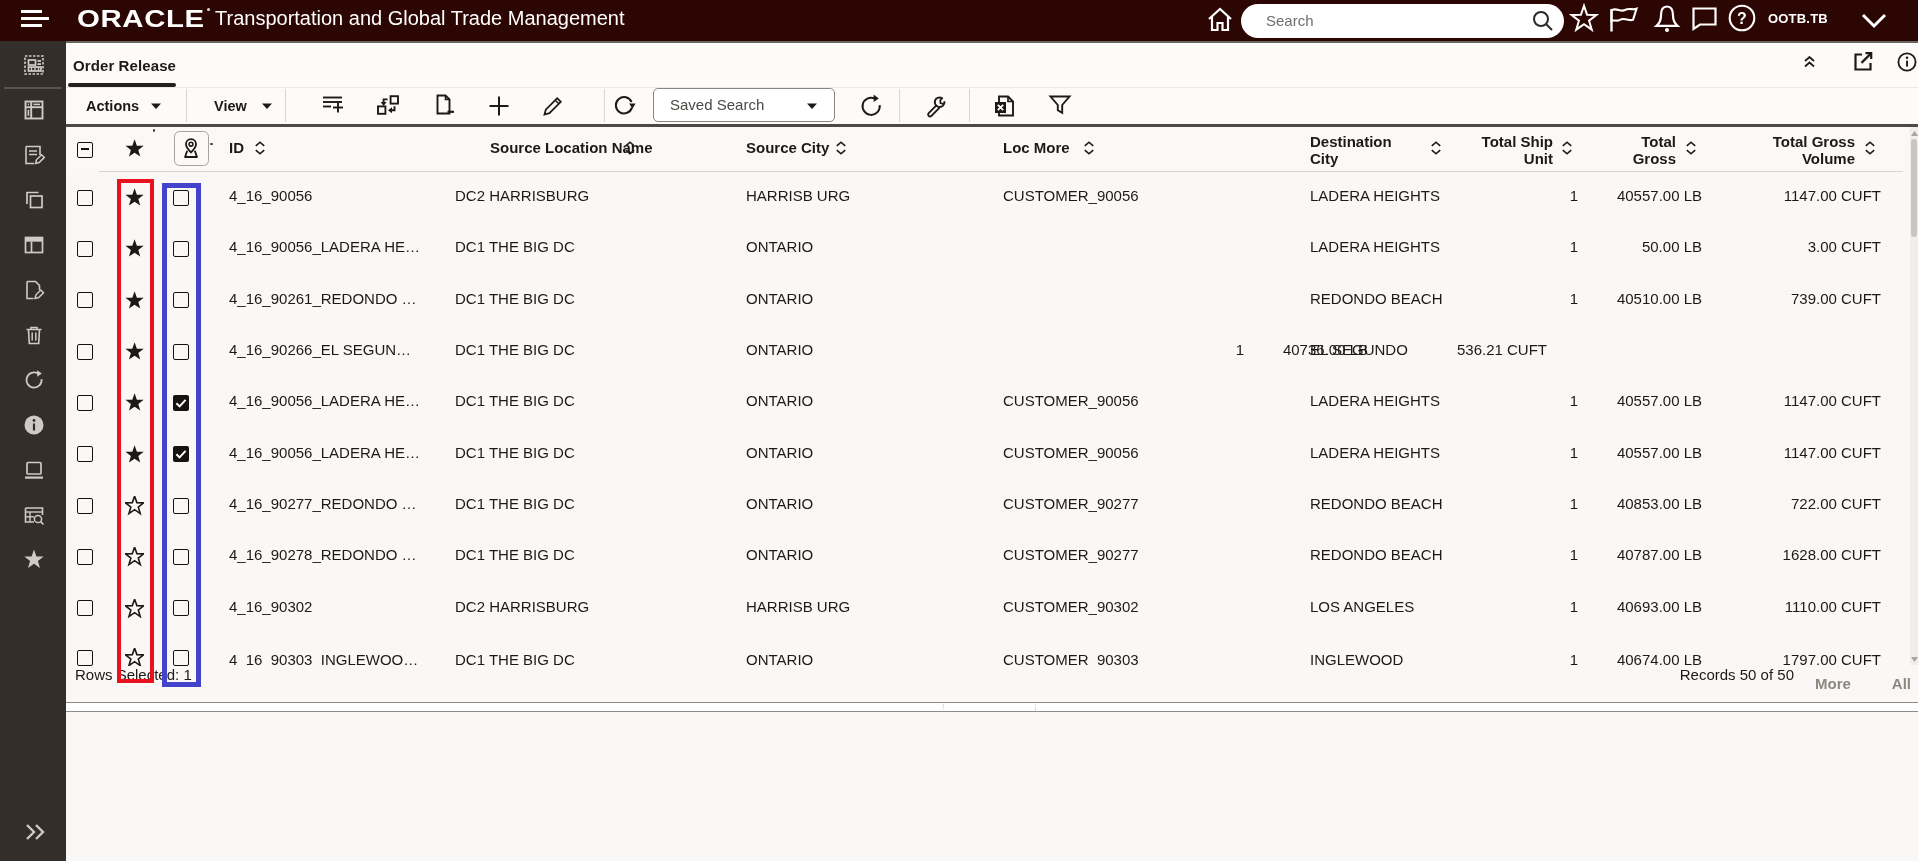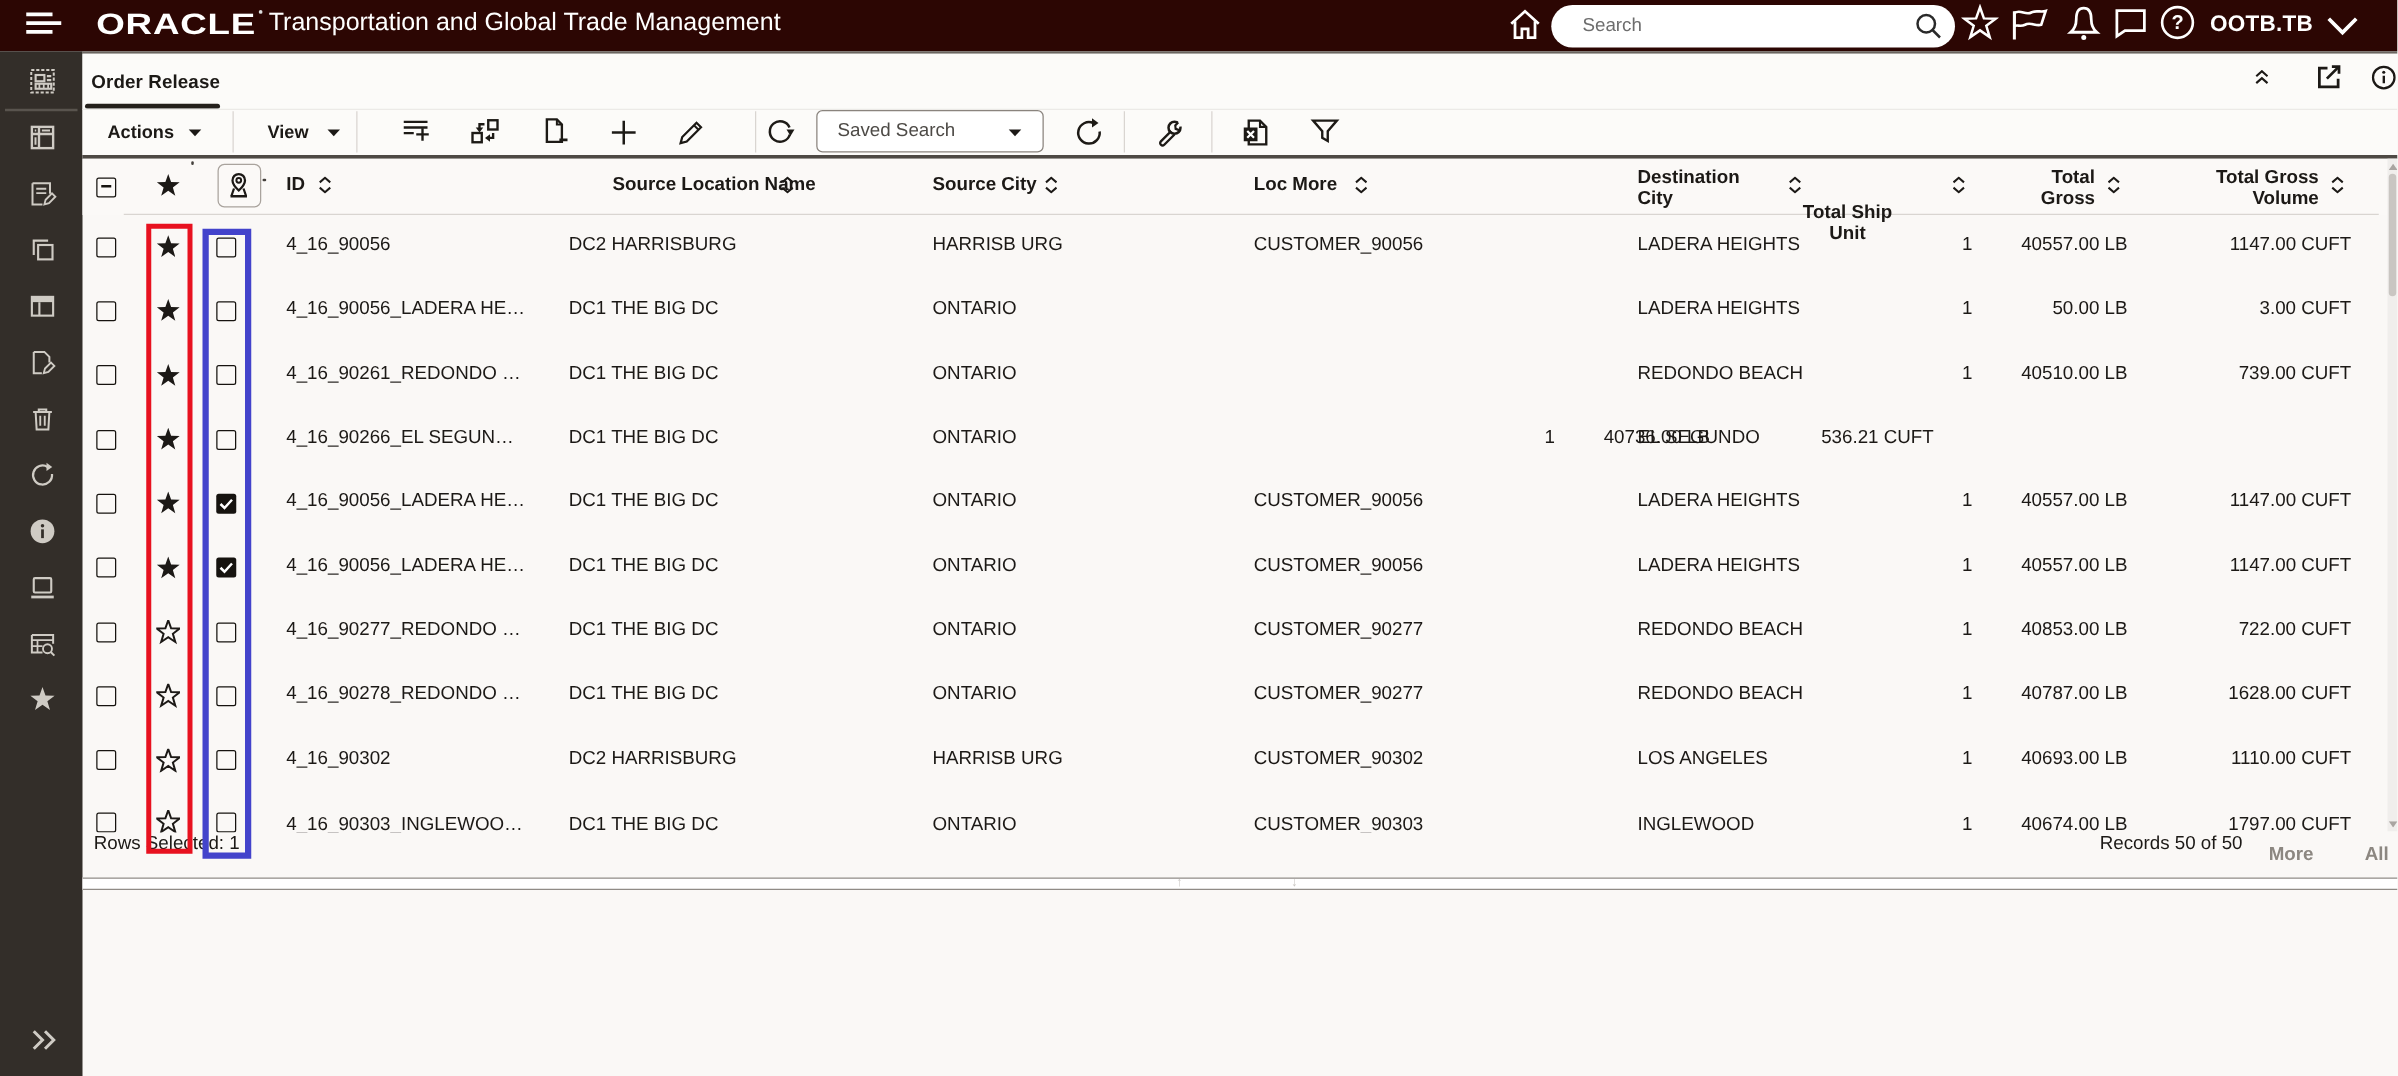--- a/index.html
+++ b/index.html
@@ -29,21 +29,21 @@
     <path d="M11 13.5 C11 7 13 4.5 17 4.5 C21 4.5 23 7 23 13.5 C23 19 24.8 21.5 27.5 23.8 L6.5 23.8 C9.2 21.5 11 19 11 13.5 Z" fill="none" stroke="#fff" stroke-width="2.2"></path>
     <circle cx="17" cy="28" r="2" fill="#fff"></circle>
   </svg>
 <svg width="30" height="30" viewBox="0 0 30 30" style="position:absolute;left:1689px;top:3px;">
     <path d="M4.5 5.5 H26.5 V21.5 H11 L4.5 26 V5.5 Z" fill="none" stroke="#fff" stroke-width="2.2"></path>
   </svg>
 <svg width="30" height="30" viewBox="0 0 30 30" style="position:absolute;left:1727px;top:3px;">
     <circle cx="15" cy="15" r="12.3" fill="none" stroke="#fff" stroke-width="2.1"></circle>
     <text x="15" y="20.5" text-anchor="middle" font-family="Liberation Sans" font-size="16px" font-weight="bold" fill="#fff">?</text>
   </svg>
-<div class="abs" style="left:1768px;top:0;height:38px;line-height:38px;font-size:18px;font-weight:bold;color:#fff;letter-spacing:0.2px;">OOTB.TB</div>
+<div class="abs" style="left:1768px;top:0;height:38px;line-height:38px;font-size:13px;font-weight:bold;color:#fff;letter-spacing:0.2px;">OOTB.TB</div>
 <svg width="30" height="30" viewBox="0 0 30 30" style="position:absolute;left:1859px;top:6px;">
     <polyline points="4,9 15,20 26,9" fill="none" stroke="#fff" stroke-width="3"></polyline>
   </svg>
 <div class="abs" style="left:0;top:41px;width:66px;height:820px;background:#332e29;"></div>
 <svg width="24" height="24" viewBox="0 0 24 24" style="position:absolute;left:22.0px;top:53.0px;">
     <rect x="3" y="3" width="18" height="18" fill="none" stroke="#cfcbc4" stroke-width="1.6" stroke-dasharray="2.5,1.5"></rect>
     <rect x="6.5" y="7" width="7" height="5" fill="none" stroke="#cfcbc4" stroke-width="1.7"></rect>
     <rect x="15.5" y="7" width="3.5" height="1.8" fill="#cfcbc4"></rect>
     <rect x="15.5" y="10.2" width="3.5" height="1.8" fill="#cfcbc4"></rect>
     <rect x="6.5" y="14" width="12.5" height="4" fill="none" stroke="#cfcbc4" stroke-width="1.7"></rect>
@@ -235,21 +235,21 @@
 <div class="abs" style="left:1003px;top:138.5px;font-size:15px;font-weight:bold;color:#1c1916;white-space:nowrap;">Loc More</div>
 <div class="abs" style="left:1083px;top:140.5px;"><svg width="12" height="14" viewBox="0 0 12 14" style="">
       <polyline points="1.8,4.9 6,1.2 10.2,4.9" fill="none" stroke="#1c1916" stroke-width="1.6"></polyline>
       <polyline points="1.8,9.1 6,12.8 10.2,9.1" fill="none" stroke="#1c1916" stroke-width="1.6"></polyline>
     </svg></div>
 <div class="abs" style="left:1310px;top:132.5px;font-size:15px;font-weight:bold;color:#1c1916;line-height:17.5px;">Destination<br>City</div>
 <div class="abs" style="left:1430px;top:140.5px;"><svg width="12" height="14" viewBox="0 0 12 14" style="">
       <polyline points="1.8,4.9 6,1.2 10.2,4.9" fill="none" stroke="#1c1916" stroke-width="1.6"></polyline>
       <polyline points="1.8,9.1 6,12.8 10.2,9.1" fill="none" stroke="#1c1916" stroke-width="1.6"></polyline>
     </svg></div>
-<div class="abs" style="left:1403px;width:150px;top:132.5px;font-size:15px;font-weight:bold;color:#1c1916;line-height:17.5px;text-align:center;margin-top:28px;">Total Ship<br>Unit</div>
+<div class="abs" style="left:1403px;width:150px;top:132.5px;font-size:15px;font-weight:bold;color:#1c1916;line-height:17.5px;text-align:right;">Total Ship<br>Unit</div>
 <div class="abs" style="left:1561px;top:140.5px;"><svg width="12" height="14" viewBox="0 0 12 14" style="">
       <polyline points="1.8,4.9 6,1.2 10.2,4.9" fill="none" stroke="#1c1916" stroke-width="1.6"></polyline>
       <polyline points="1.8,9.1 6,12.8 10.2,9.1" fill="none" stroke="#1c1916" stroke-width="1.6"></polyline>
     </svg></div>
 <div class="abs" style="left:1526px;width:150px;top:132.5px;font-size:15px;font-weight:bold;color:#1c1916;line-height:17.5px;text-align:right;">Total<br>Gross</div>
 <div class="abs" style="left:1685px;top:140.5px;"><svg width="12" height="14" viewBox="0 0 12 14" style="">
       <polyline points="1.8,4.9 6,1.2 10.2,4.9" fill="none" stroke="#1c1916" stroke-width="1.6"></polyline>
       <polyline points="1.8,9.1 6,12.8 10.2,9.1" fill="none" stroke="#1c1916" stroke-width="1.6"></polyline>
     </svg></div>
 <div class="abs" style="left:1705px;width:150px;top:132.5px;font-size:15px;font-weight:bold;color:#1c1916;line-height:17.5px;text-align:right;">Total Gross<br>Volume</div>

